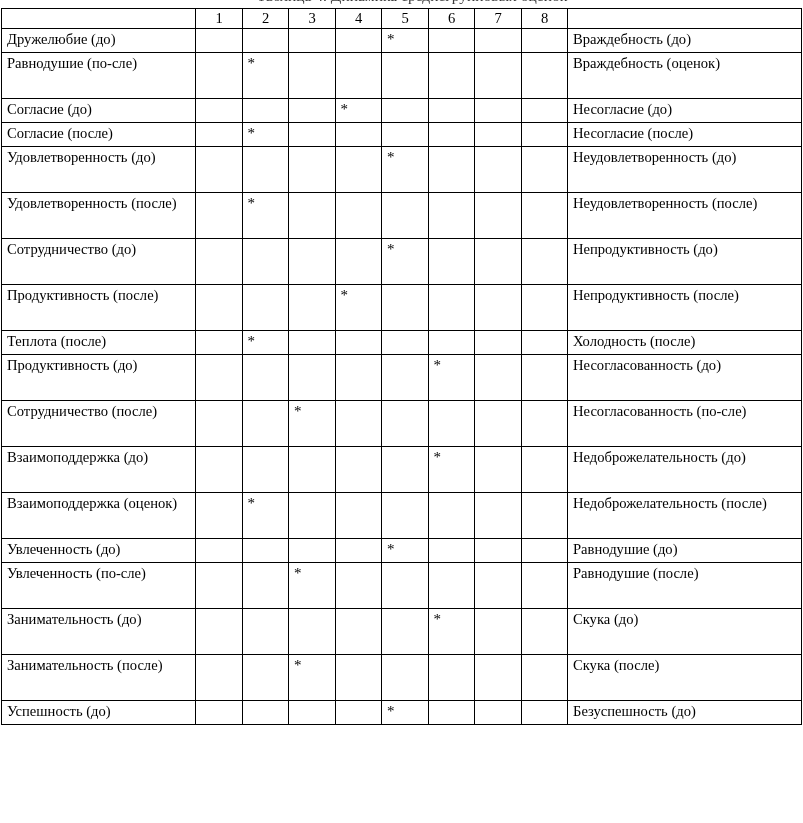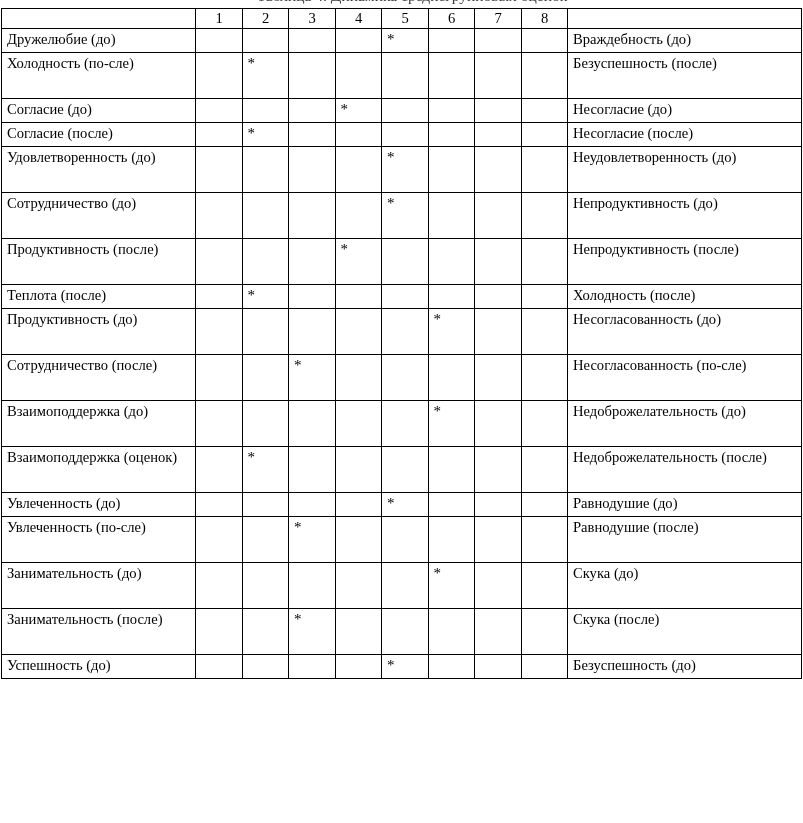--- a/index.html
+++ b/index.html
@@ -141,30 +141,30 @@
           <td class="num-cell"></td>
           <td class="num-cell"></td>
           <td class="num-cell"></td>
           <td class="num-cell"><span class="star">*</span></td>
           <td class="num-cell"></td>
           <td class="num-cell"></td>
           <td class="num-cell"></td>
           <td class="label-right">Враждебность (до)</td>
         </tr>
         <tr class="r2">
-          <td class="label-left">Холодность (по-сле)</td>
-          <td class="num-cell"></td>
-          <td class="num-cell"><span class="star">*</span></td>
-          <td class="num-cell"></td>
-          <td class="num-cell"></td>
-          <td class="num-cell"></td>
-          <td class="num-cell"></td>
-          <td class="num-cell"></td>
-          <td class="num-cell"></td>
-          <td class="label-right">Безуспешность (после)</td>
+          <td class="label-left">Равнодушие (по-сле)</td>
+          <td class="num-cell"></td>
+          <td class="num-cell"><span class="star">*</span></td>
+          <td class="num-cell"></td>
+          <td class="num-cell"></td>
+          <td class="num-cell"></td>
+          <td class="num-cell"></td>
+          <td class="num-cell"></td>
+          <td class="num-cell"></td>
+          <td class="label-right">Враждебность (оценок)</td>
         </tr>
         <tr class="r1">
           <td class="label-left">Согласие (до)</td>
           <td class="num-cell"></td>
           <td class="num-cell"></td>
           <td class="num-cell"></td>
           <td class="num-cell"><span class="star">*</span></td>
           <td class="num-cell"></td>
           <td class="num-cell"></td>
           <td class="num-cell"></td>
@@ -187,20 +187,32 @@
           <td class="label-left">Удовлетворенность (до)</td>
           <td class="num-cell"></td>
           <td class="num-cell"></td>
           <td class="num-cell"></td>
           <td class="num-cell"></td>
           <td class="num-cell"><span class="star">*</span></td>
           <td class="num-cell"></td>
           <td class="num-cell"></td>
           <td class="num-cell"></td>
           <td class="label-right">Неудовлетворенность (до)</td>
+        </tr>
+        <tr class="r2">
+          <td class="label-left">Удовлетворенность (после)</td>
+          <td class="num-cell"></td>
+          <td class="num-cell"><span class="star">*</span></td>
+          <td class="num-cell"></td>
+          <td class="num-cell"></td>
+          <td class="num-cell"></td>
+          <td class="num-cell"></td>
+          <td class="num-cell"></td>
+          <td class="num-cell"></td>
+          <td class="label-right">Неудовлетворенность (после)</td>
         </tr>
         <tr class="r2">
           <td class="label-left">Сотрудничество (до)</td>
           <td class="num-cell"></td>
           <td class="num-cell"></td>
           <td class="num-cell"></td>
           <td class="num-cell"></td>
           <td class="num-cell"><span class="star">*</span></td>
           <td class="num-cell"></td>
           <td class="num-cell"></td>

